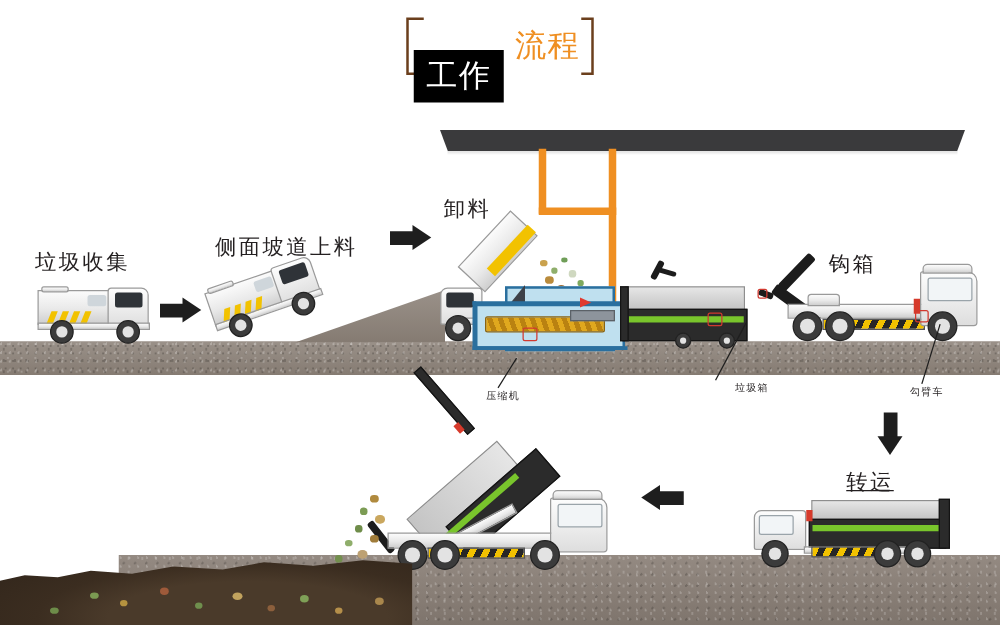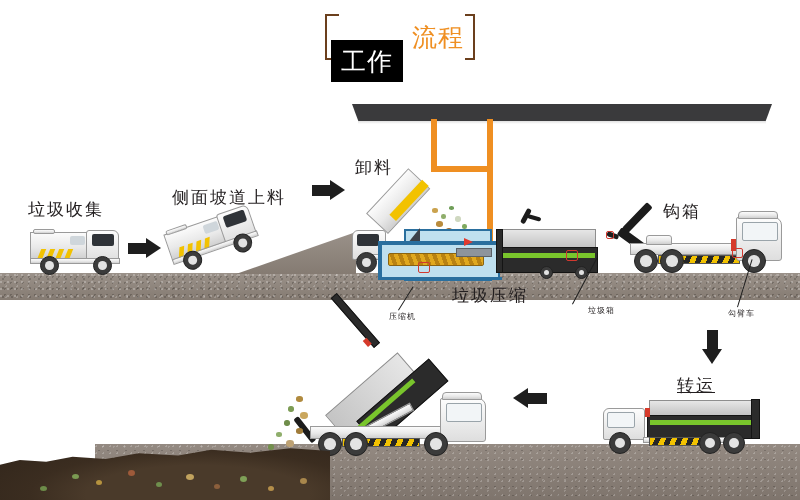--- a/index.html
+++ b/index.html
@@ -225,21 +225,20 @@
   <div class="hopper-wedge"></div>
   <div class="pit-frame"></div>
   <div class="pit-rail" style="left:378px;top:241px;width:124px;height:3px;"></div>
   <div class="pit-rail" style="left:378px;top:277px;width:124px;height:3px;"></div>
   <div class="pit-rail" style="left:378px;top:241px;width:3px;height:39px;"></div>
   <div class="screw"></div>
   <div class="piston"></div>
   <div class="red-arrow"></div>
   <div class="marker" style="left:418px;top:262px;width:12px;height:11px;"></div>
 
-  <div class="lbl" style="left:452px;top:284px;">垃圾压缩</div>
   <div class="leader" style="left:398px;top:310px;width:28px;transform:rotate(-58deg);"></div>
   <div class="lbl-sm" style="left:389px;top:311px;">压缩机</div>
 
   <div class="cont-top" style="left:500px;top:229px;width:96px;height:19px;"></div>
   <div class="cont-bot" style="left:498px;top:247px;width:100px;height:26px;"></div>
   <div class="cont-green" style="left:501px;top:253px;width:94px;height:5px;"></div>
   <div class="cont-bot" style="left:496px;top:229px;width:7px;height:44px;"></div>
   <div class="hookarm" style="left:520px;top:222px;width:16px;height:5px;transform:rotate(-62deg);"></div>
   <div class="hookarm" style="left:528px;top:214px;width:14px;height:4px;transform:rotate(16deg);"></div>
   <div class="wheel" style="left:540px;top:266px;width:11px;height:11px;"></div>

